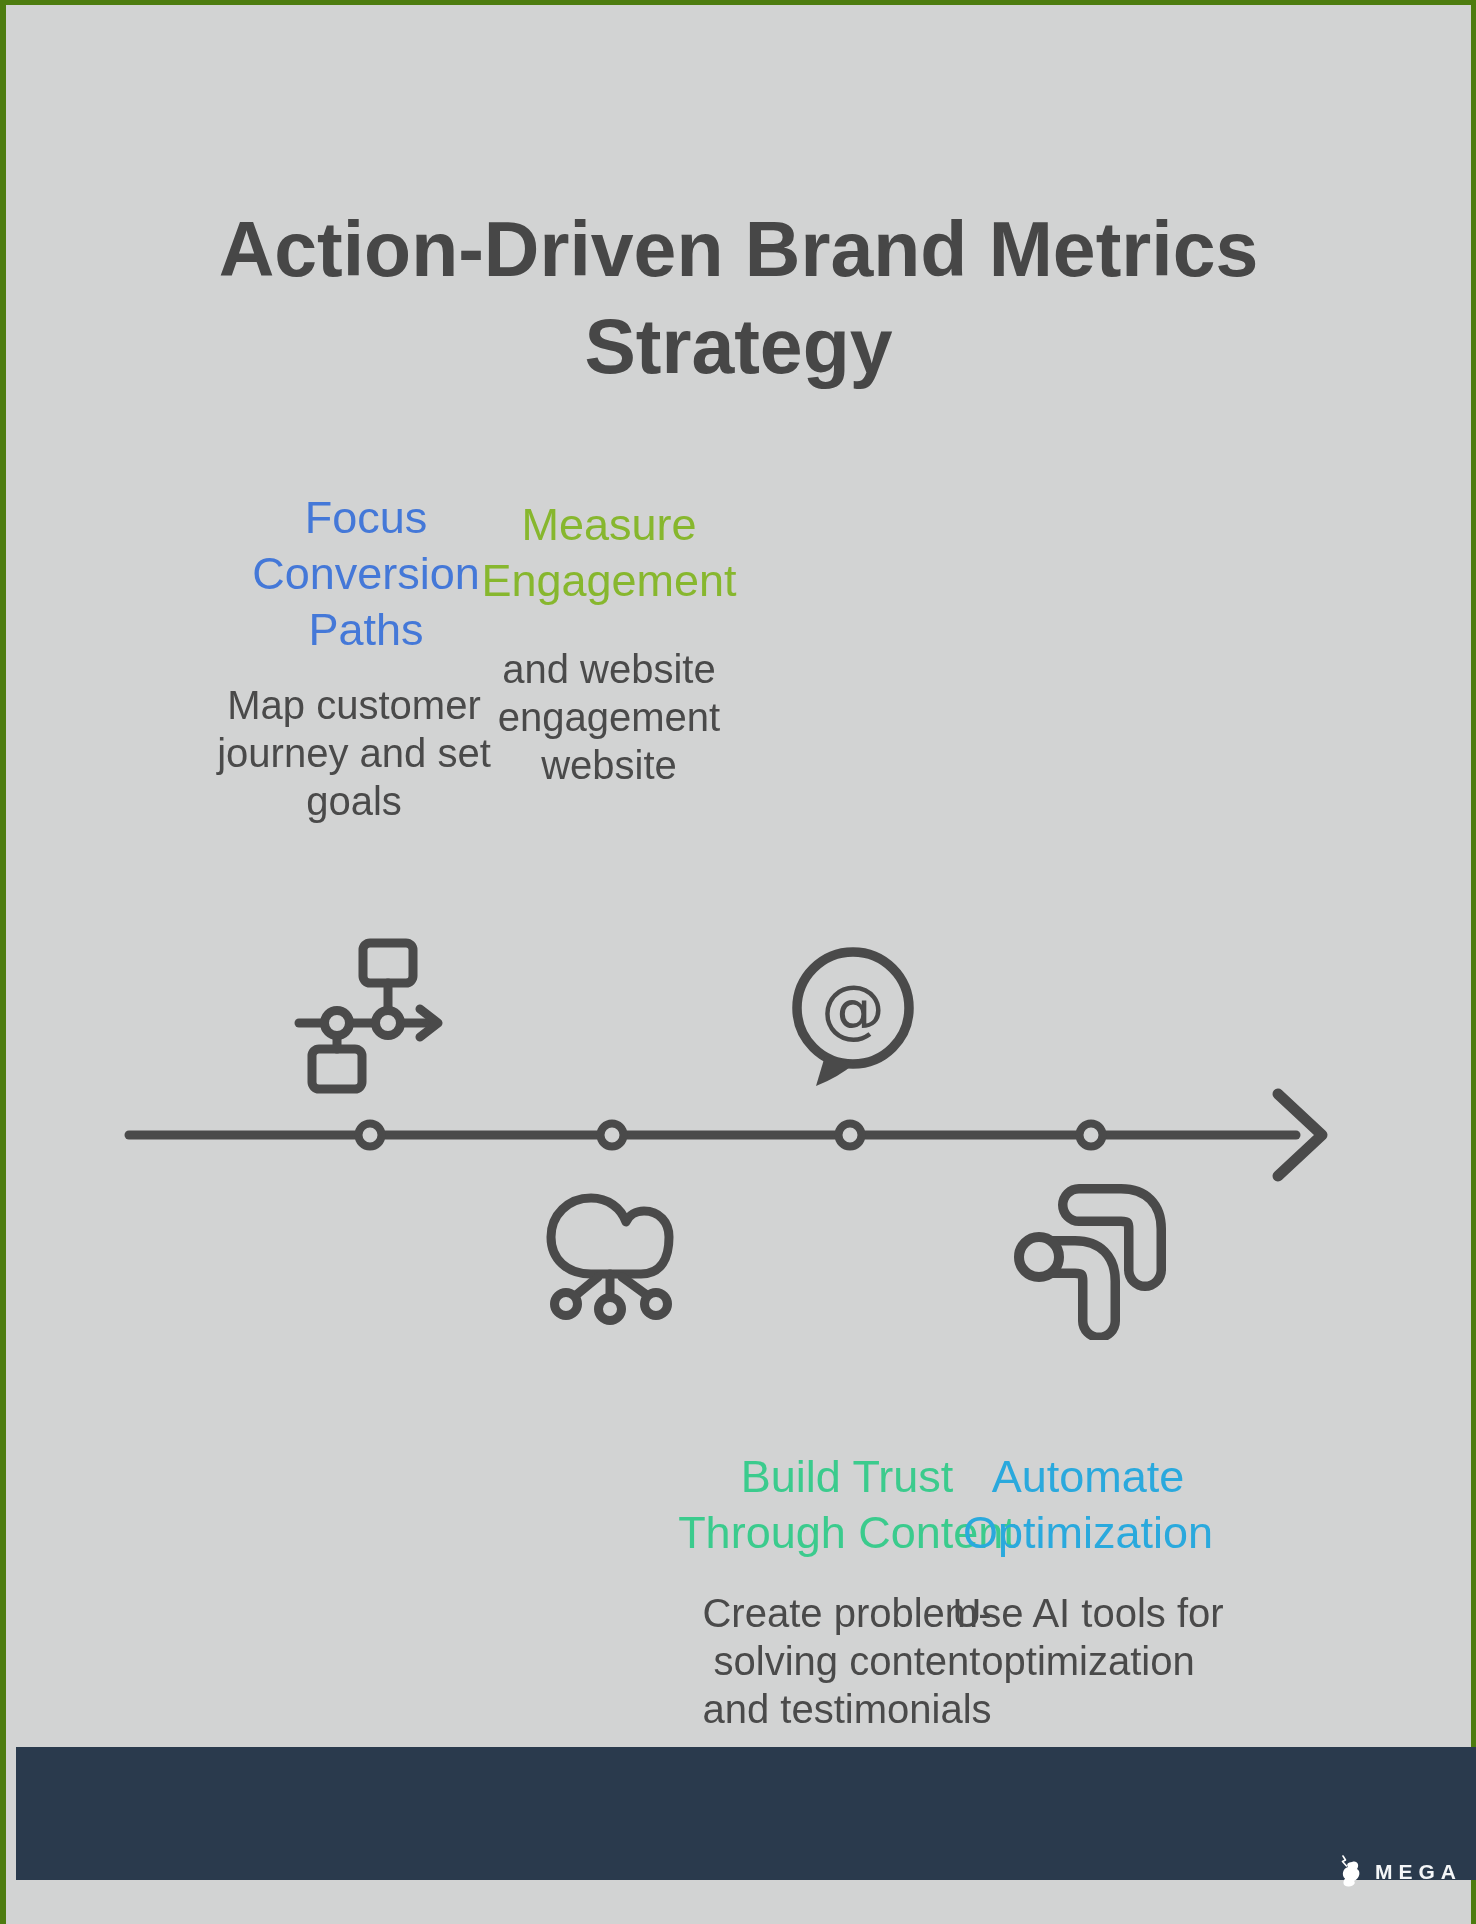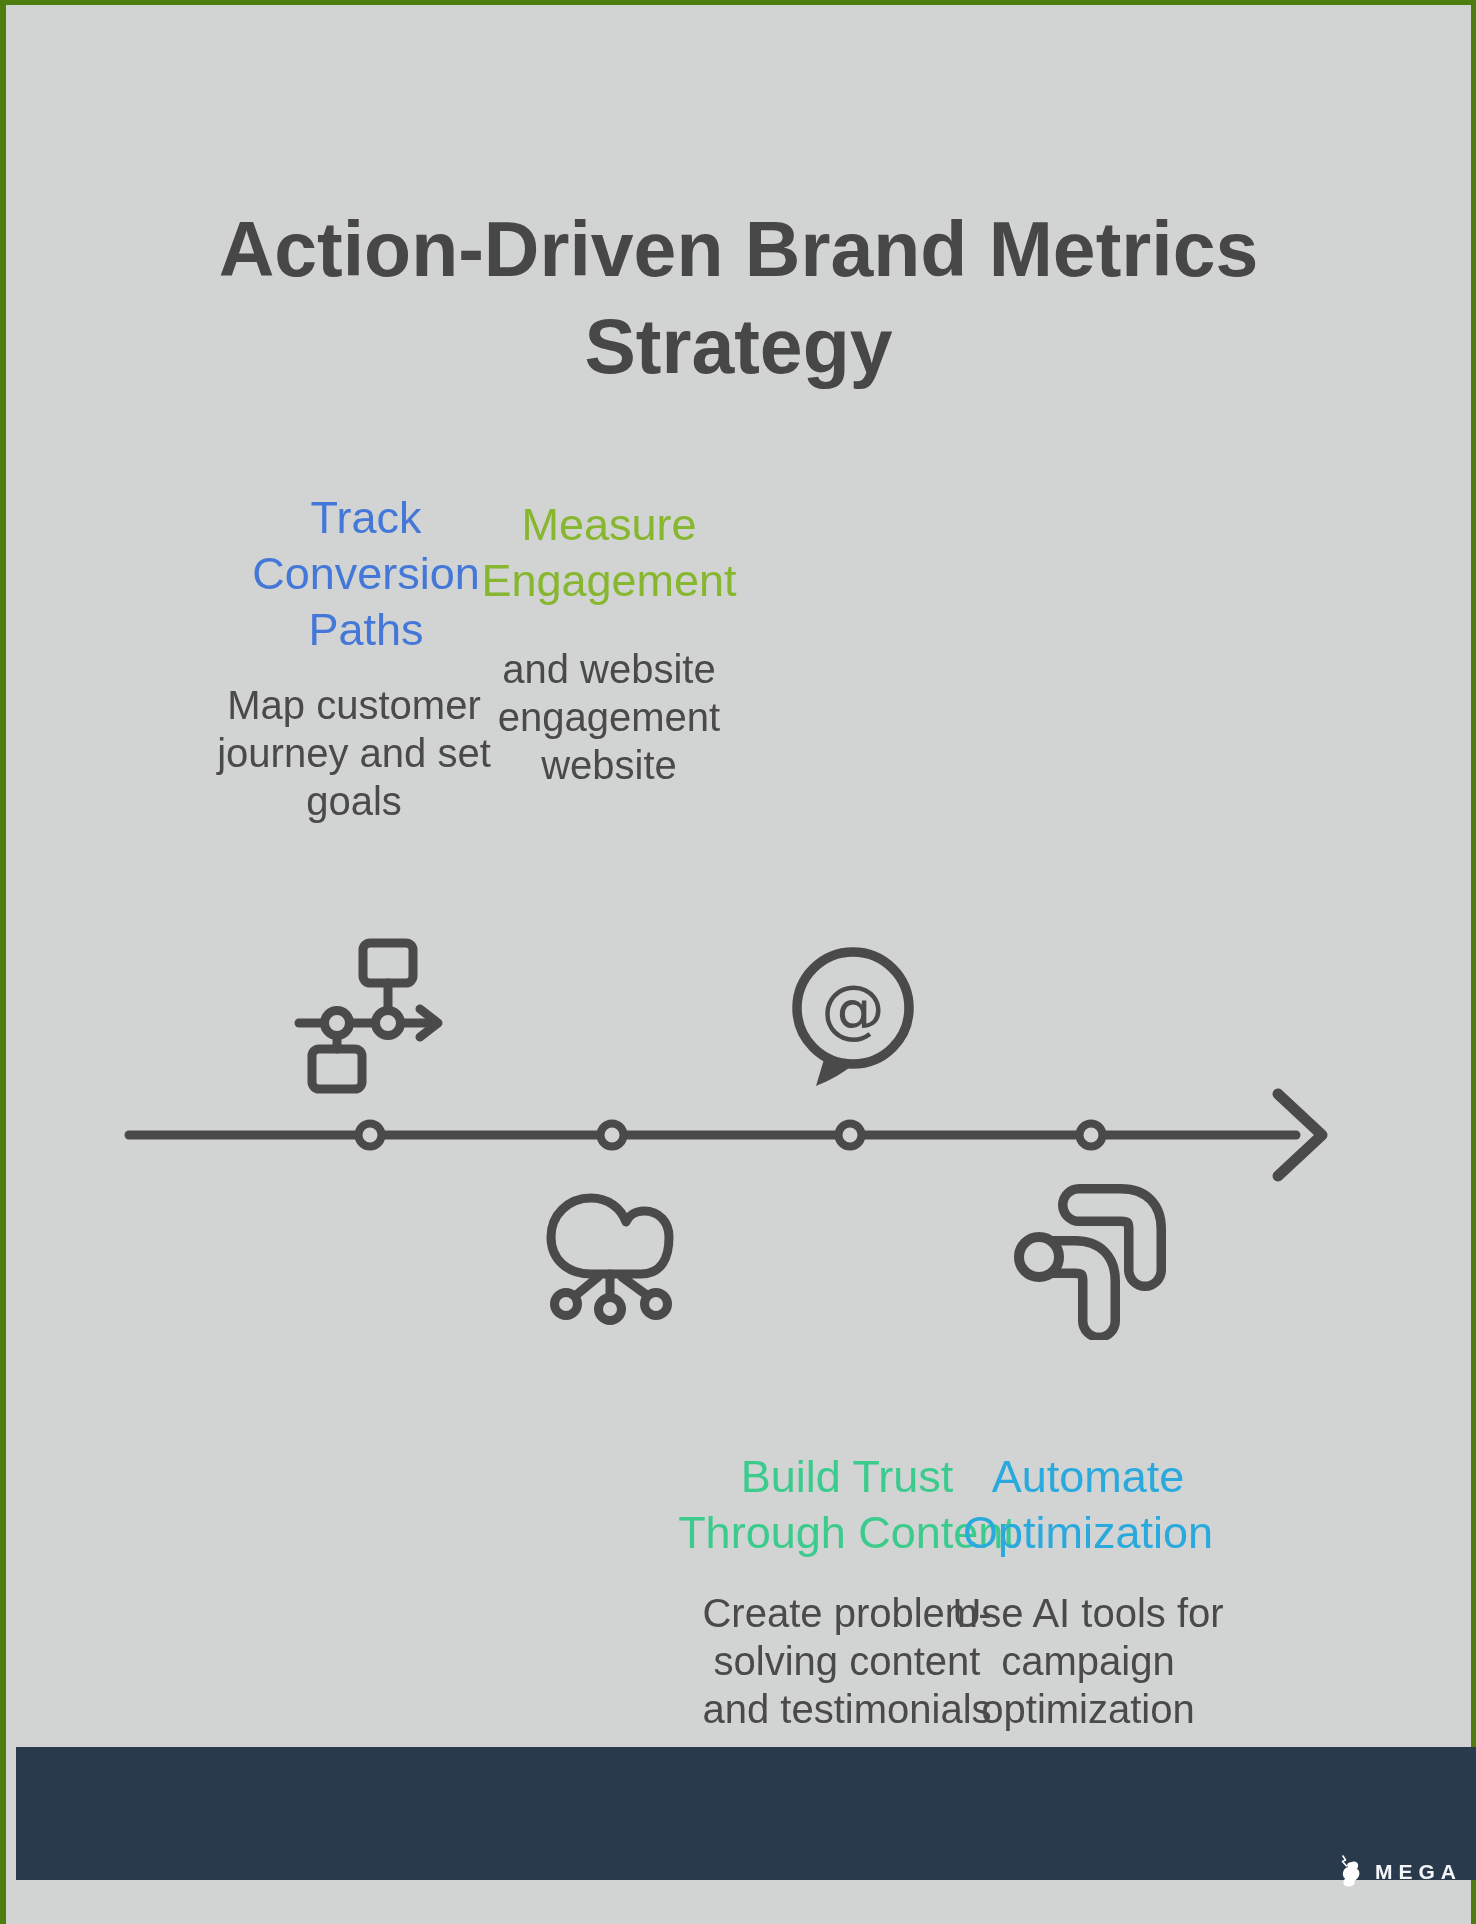--- a/index.html
+++ b/index.html
@@ -34,21 +34,21 @@
 
 <div class="page">
   <div class="canvas">
 
     <div class="title">
       <div>Action-Driven Brand Metrics</div>
       <div>Strategy</div>
     </div>
 
     <div class="block hd h1" style="color: rgb(68, 120, 216);">
-      <div>Track</div>
+      <div>Focus</div>
       <div>Conversion</div>
       <div>Paths</div>
     </div>
     <div class="block bd b1">
       <div>Map customer</div>
       <div>journey and set</div>
       <div>goals</div>
     </div>
 
     <div class="block hd h2" style="color: rgb(135, 183, 46);">
@@ -70,21 +70,20 @@
       <div>Optimization</div>
     </div>
 
     <div class="block bd b3">
       <div>Create problem-</div>
       <div>solving content</div>
       <div>and testimonials</div>
     </div>
     <div class="block bd b4">
       <div>Use AI tools for</div>
-      <div>campaign</div>
       <div>optimization</div>
     </div>
 
     <svg class="icon ic-flow" width="150" height="160" viewBox="0 0 150 160">
       <g stroke="#4a4a4a" stroke-width="9" fill="none" stroke-linecap="round" stroke-linejoin="round">
         <line x1="6" y1="88" x2="136" y2="88"></line>
         <polyline points="127,74 145,88 127,102"></polyline>
         <line x1="95" y1="48" x2="95" y2="76"></line>
         <rect x="70" y="8" width="50" height="40" rx="7"></rect>
         <line x1="44" y1="100" x2="44" y2="114"></line>

